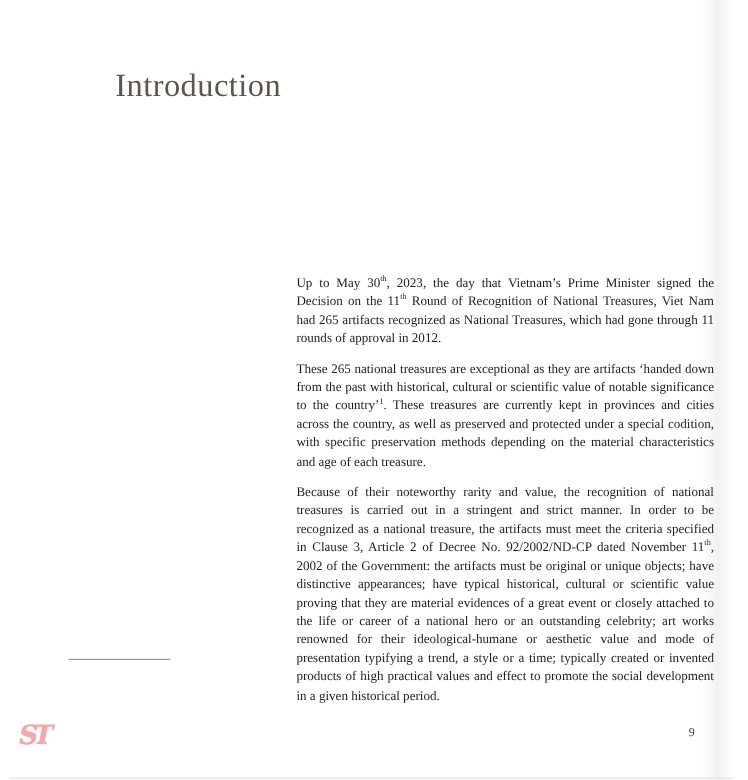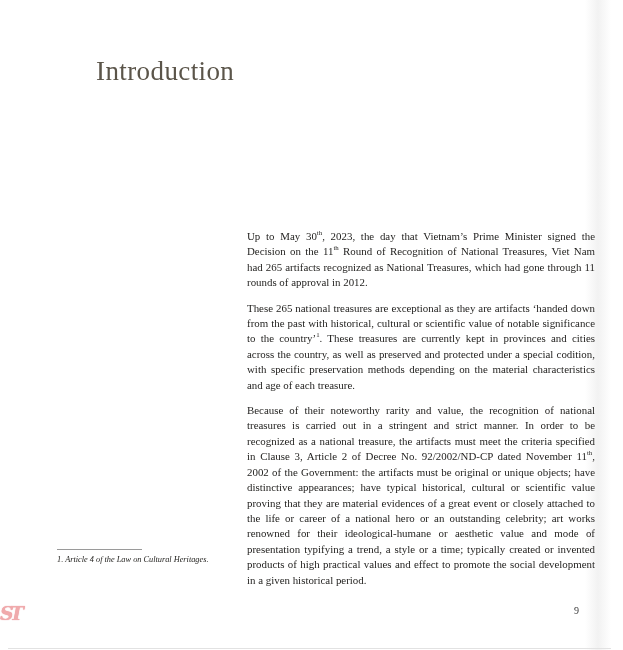--- a/index.html
+++ b/index.html
@@ -42,24 +42,24 @@
   }
   .footnote-rule {
     width:85px; height:1px; background:#9a9a9a; margin:0 0 5px 0;
   }
   .footnote-text {
     font-style:italic;
     font-size:8.3px; line-height:10px;
     color:#23221f;
   }
   .publisher-logo {
-    position:absolute; left:0; top:599px;
+    position:absolute; left:16px; top:599px;
     font-family:"DejaVu Serif", serif;
     font-weight:700; font-style:italic;
-    font-size:19px; line-height:28px;
+    font-size:22px; line-height:28px;
     letter-spacing:-4px;
     color:#f0aaac;
     text-shadow:0 0 1px #e69296;
   }
   .page-number {
     position:absolute; left:574px; top:605px;
     font-size:10px; color:#3a3a3a;
   }
 </style>
 </head>
@@ -72,21 +72,20 @@
   <div class="body-column">
     <p><span>Up to May 30</span><sup>th</sup><span>, 2023, the day that Vietnam’s Prime Minister signed the Decision on the 11</span><sup>th</sup><span> Round of Recognition of National Treasures, Viet Nam had 265 artifacts recognized as National Treasures, which had gone through 11 rounds of approval in 2012.</span></p>
 
     <p><span>These 265 national treasures are exceptional as they are artifacts ‘handed down from the past with historical, cultural or scientific value of notable significance to the country’</span><sup>1</sup><span>. These treasures are currently kept in provinces and cities across the country, as well as preserved and protected under a special codition, with specific preservation methods depending on the material characteristics and age of each treasure.</span></p>
 
     <p><span>Because of their noteworthy rarity and value, the recognition of national treasures is carried out in a stringent and strict manner. In order to be recognized as a national treasure, the artifacts must meet the criteria specified in Clause 3, Article 2 of Decree No. 92/2002/ND-CP dated November 11</span><sup>th</sup><span>, 2002 of the Government: the artifacts must be original or unique objects; have distinctive appearances; have typical historical, cultural or scientific value proving that they are material evidences of a great event or closely attached to the life or career of a national hero or an outstanding celebrity; art works renowned for their ideological-humane or aesthetic value and mode of presentation typifying a trend, a style or a time; typically created or invented products of high practical values and effect to promote the social development in a given historical period.</span></p>
   </div>
 
   <div class="footnote">
     <div class="footnote-rule"></div>
-    <div class="footnote-text">1. Article 4 of the Law on Cultural Heritages.</div>
   </div>
 
   <div class="publisher-logo">ST</div>
 
   <div class="page-number">9</div>
 
   <div class="page-edge"></div>
   <div class="bottom-edge"></div>
 
 </div>

